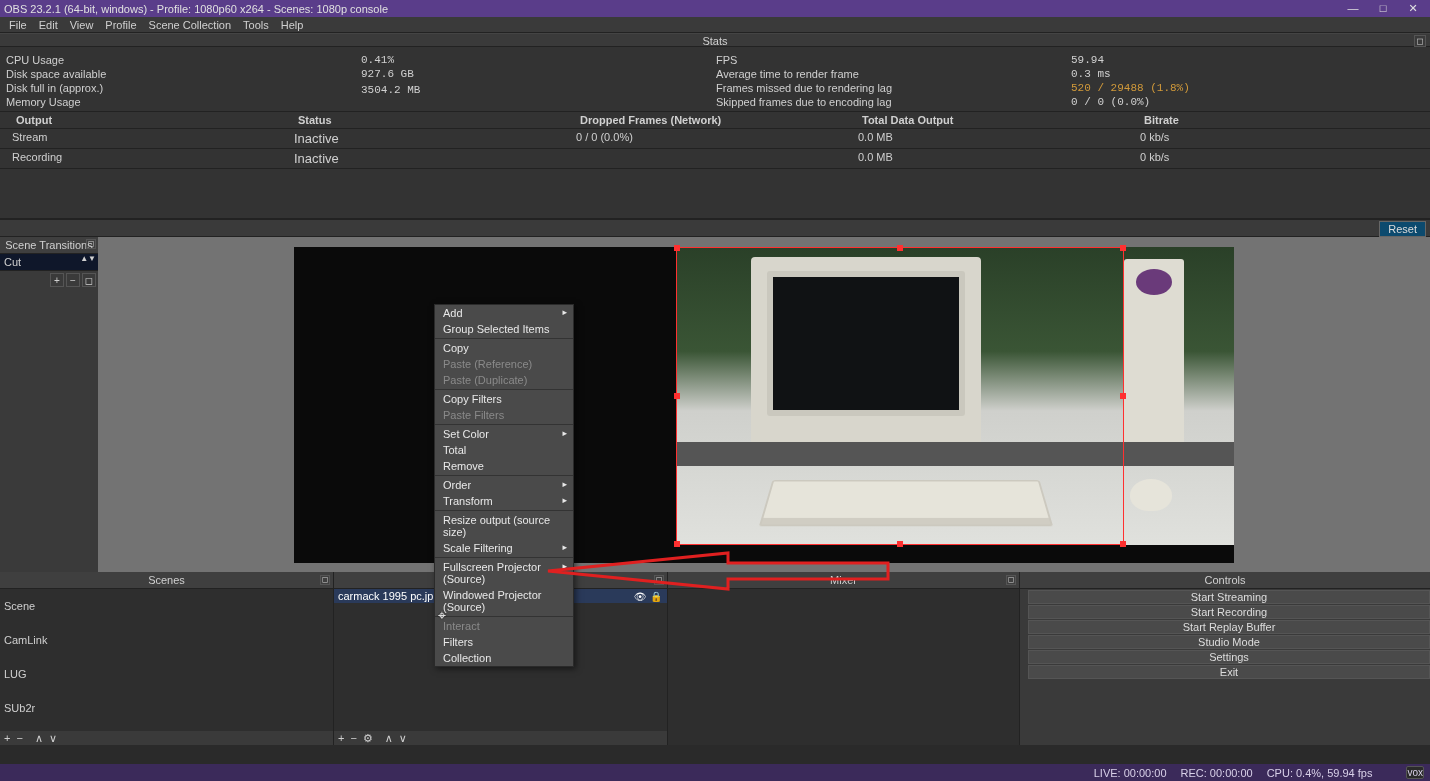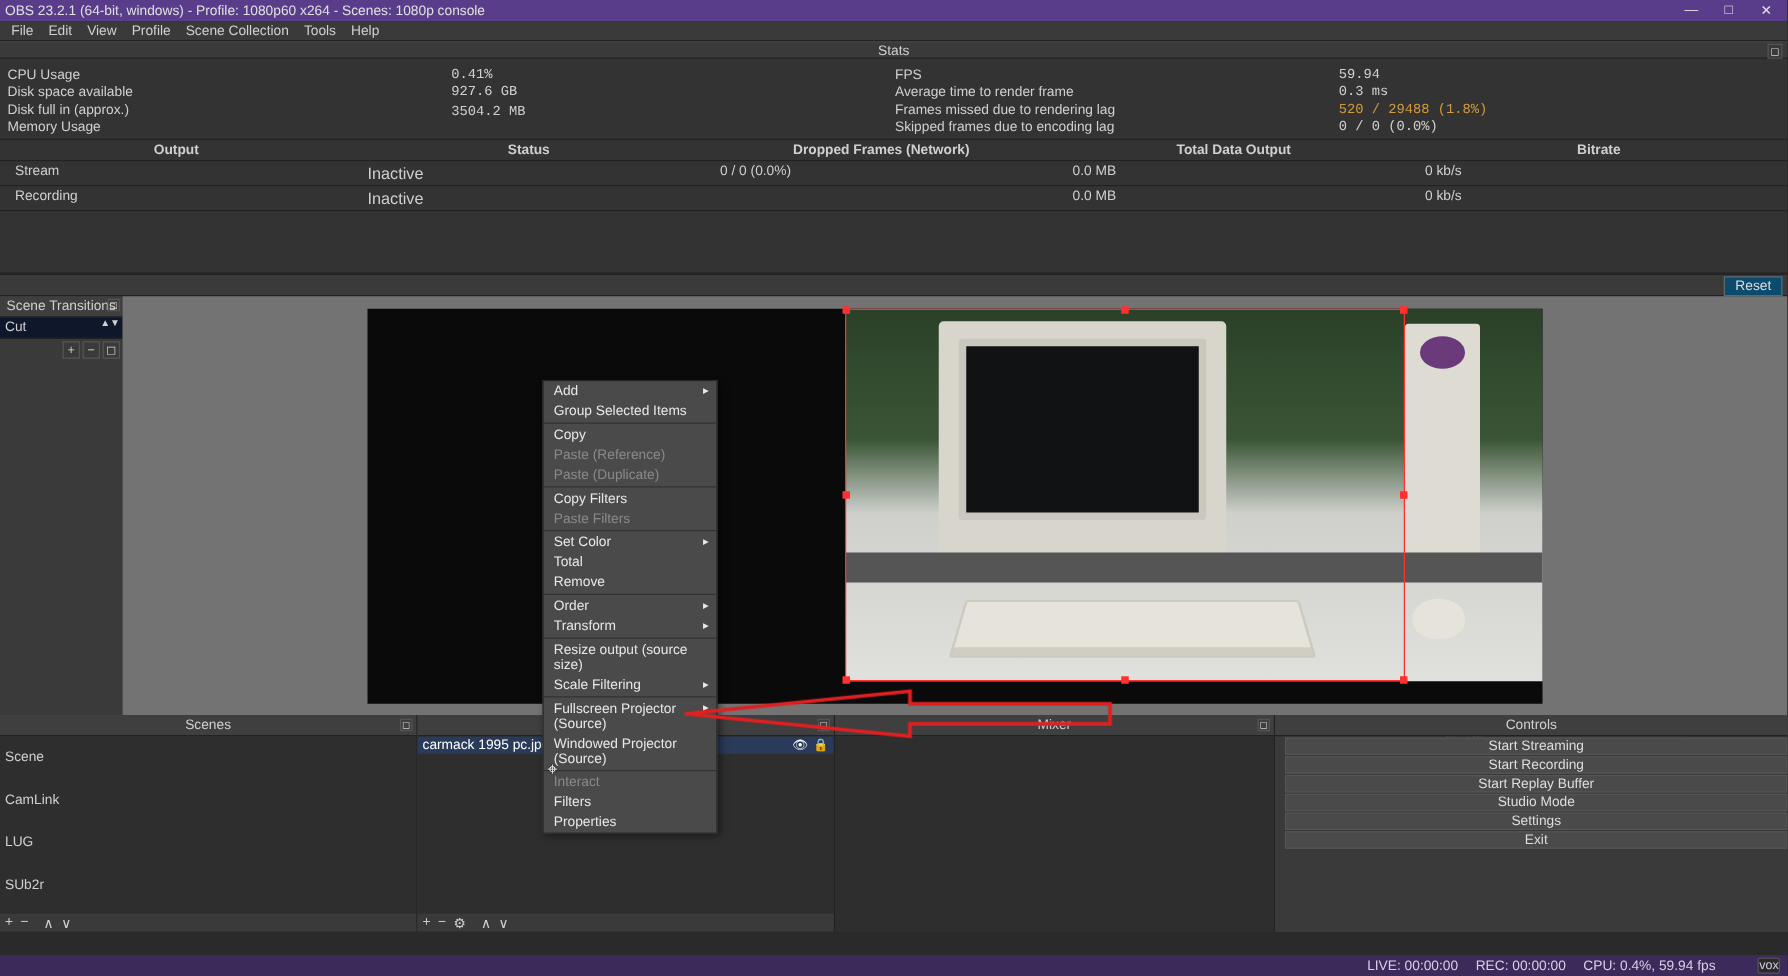--- a/index.html
+++ b/index.html
@@ -16,21 +16,21 @@
 .stats-title { height:14px; background:#3a3a3a; text-align:center; line-height:14px; border-top:1px solid #444; border-bottom:1px solid #222; position:relative; }
 .stats-title .popout { position:absolute; right:4px; top:1px; width:12px; height:12px; border:1px solid #555; font-size:9px; line-height:10px; }
 
 .stats-body { background:#333; padding:6px 0 2px 0; border-bottom:1px solid #222; }
 .stats-grid { display:grid; grid-template-columns:355px 355px 355px auto; }
 .stats-body .cell-l { padding:1px 6px; }
 .stats-body .cell-v { padding:1px 6px;font-family:Liberation Mono, monospace; }
 .warn { color:#d29a3a; }
 
 .out-row { display:grid; grid-template-columns:282px 282px 282px 282px auto; padding:0; background:#333; border-bottom:1px solid #222; }
-.out-row .h { font-weight:bold; padding:2px 28px;text-align:center; }
+.out-row .h { font-weight:bold; padding:2px 16px; }
 .out-row .d { padding:2px 12px; }
 .out-body { height:50px; }
 
 .reset-row { height:18px; background:#3a3a3a; position:relative; border-top:1px solid #222; border-bottom:1px solid #222; }
 .reset-row .reset-btn { position:absolute; right:4px; top:1px; background:#0c4a6e; border:1px solid #666; padding:1px 8px; color:#ddd; }
 
 .mid { display:flex; height:335px; background:#1c1c1c; }
 .st-panel { width:98px; background:#3a3a3a; display:flex; flex-direction:column; }
 .st-title { text-align:center; padding:2px 0; background:#3f3f3f; border-bottom:1px solid #222; position:relative; }
 .st-title .popout2 { position:absolute; right:2px; top:2px; width:10px; height:10px; border:1px solid #555; font-size:8px; line-height:8px; }
@@ -226,21 +226,21 @@
       <div class="ci"><span>Transform</span><span class="arr">▸</span></div>
       <div class="sep"></div>
       <div class="ci"><span>Resize output (source size)</span></div>
       <div class="ci"><span>Scale Filtering</span><span class="arr">▸</span></div>
       <div class="sep"></div>
       <div class="ci"><span>Fullscreen Projector (Source)</span><span class="arr">▸</span></div>
       <div class="ci"><span>Windowed Projector (Source)</span></div>
       <div class="sep"></div>
       <div class="ci dis"><span>Interact</span></div>
       <div class="ci"><span>Filters</span></div>
-      <div class="ci"><span>Properties</span></div>
+      <div class="ci"><span>Collection</span></div>
     </div>
 
     <div class="arrow-ann" style="left:450px; top:314px;">
       <svg width="350" height="40">
         <polygon points="0,20 180,2 180,12 340,12 340,28 180,28 180,38" fill="none" stroke="#e02020" stroke-width="3"></polygon>
       </svg>
     </div>
     <span class="cursor" style="left:340px; top:370px;">⌖</span>
   </div>
 </div>

